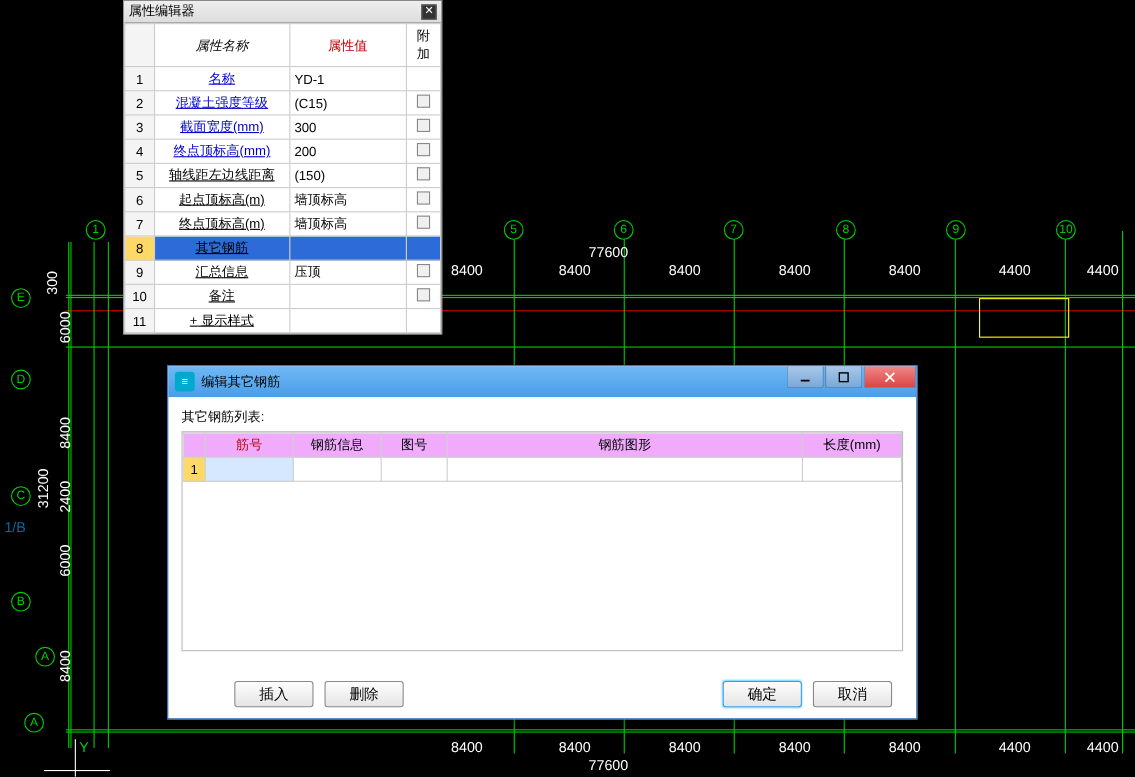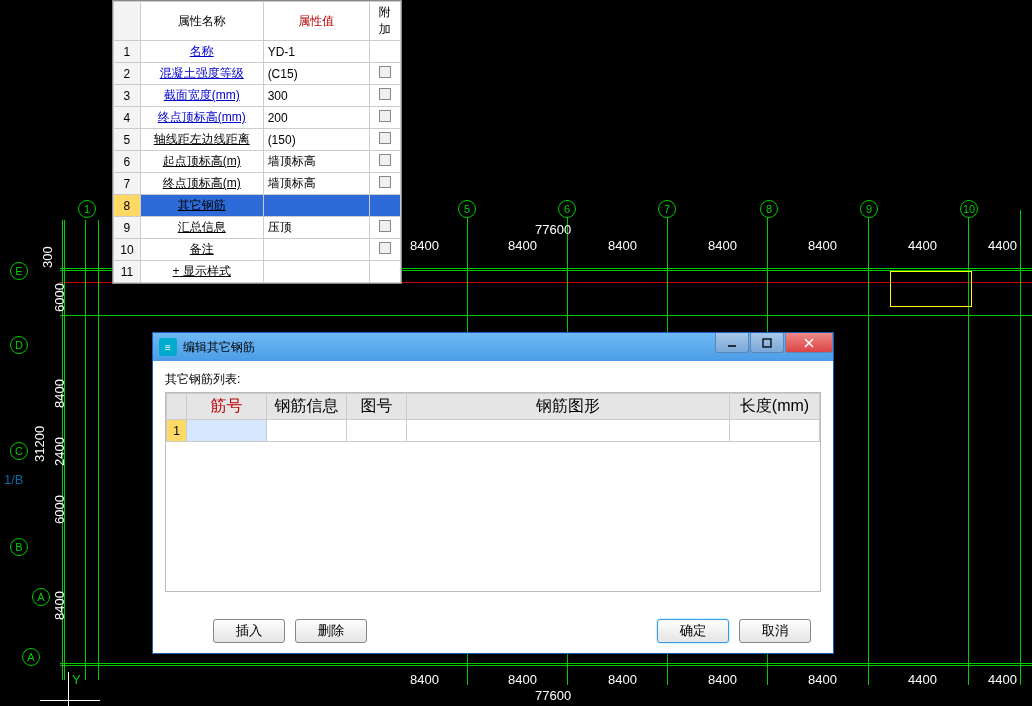--- a/index.html
+++ b/index.html
@@ -46,21 +46,21 @@
   background: #333; color: #fff;
   text-align: center; line-height: 12px; cursor: pointer;
   font-size: 10px;
 }
 .prop-table { width: 100%; border-collapse: collapse; }
 .prop-table th, .prop-table td {
   border: 1px solid #ccc; padding: 2px 4px; height: 19px;
   text-align: center; font-weight: normal;
 }
 .prop-table th.num { width: 24px; background: #f4f4f4; }
-.prop-table th.name { width: 110px; }
+.prop-table th.name { width: 110px; font-style: italic; }
 .prop-table th.value { width: 95px; }
 .prop-table th.extra { width: 28px; }
 .prop-table td.num { background: #f4f4f4; }
 .prop-table td.name { color: #00c; text-decoration: underline; }
 .prop-table td.name.black { color: #000; }
 .prop-table td.value { text-align: left; }
 .prop-table tr.selected td { background: #2d6bd8; color: #fff; }
 .prop-table tr.selected td.num { background: #ffd966; color: #000; }
 .prop-table td.extra .chk {
   display: inline-block; width: 12px; height: 12px;
@@ -99,23 +99,23 @@
   border-radius: 0 0 3px 3px;
 }
 .winbtn.close { background: linear-gradient(#e88, #d44); color: #fff; width: 48px; }
 .winbtn svg { width: 10px; height: 10px; }
 
 .dlg-body { padding: 10px 12px; height: calc(100% - 28px); display: flex; flex-direction: column; }
 .dlg-label { margin-bottom: 4px; }
 .grid-wrap { border: 1px solid #bbb; flex: 0 0 auto; height: 200px; background: #fff; }
 .inner-table { width: 100%; border-collapse: collapse; table-layout: fixed; }
 .inner-table th {
-  border: 1px solid #ccc; background: #e5e5e5;
+  border: 1px solid #ccc; background: #f0abfc;
   padding: 2px 4px; height: 20px; font-weight: normal;
-  text-align: center; font-size: 16px;
+  text-align: center; font-size: 12px;
 }
 .inner-table th.rh { width: 20px; }
 .inner-table td {
   border: 1px solid #ccc; padding: 2px 4px; height: 22px;
   text-align: center;
 }
 .inner-table td.rh { background: #ffd966; width: 20px; }
 .inner-table td.sel { background: #d5e8ff; }
 .inner-table th.hot { color: #b00; }
 
@@ -201,20 +201,24 @@
   <div class="cad-dim-text" style="left:52px;top:620px;transform:rotate(-90deg);transform-origin:left top">8400</div>
 
   <div class="yellow-rect" style="left:890px;top:271px;width:82px;height:36px"></div>
 
   <div class="crosshair-h" style="left:40px;top:700px;width:60px"></div>
   <div class="crosshair-v" style="left:68px;top:672px;height:34px"></div>
   <div class="cad-dim-text" style="left:72px;top:672px;color:#0c0">Y</div>
 </div>
 
 <div class="prop-panel">
+  <div class="prop-title">
+    <span>属性编辑器</span>
+    <span class="close">✕</span>
+  </div>
   <table class="prop-table">
     <thead>
       <tr>
         <th class="num"></th>
         <th class="name">属性名称</th>
         <th class="value header-value">属性值</th>
         <th class="extra">附加</th>
       </tr>
     </thead>
     <tbody id="prop-body">

